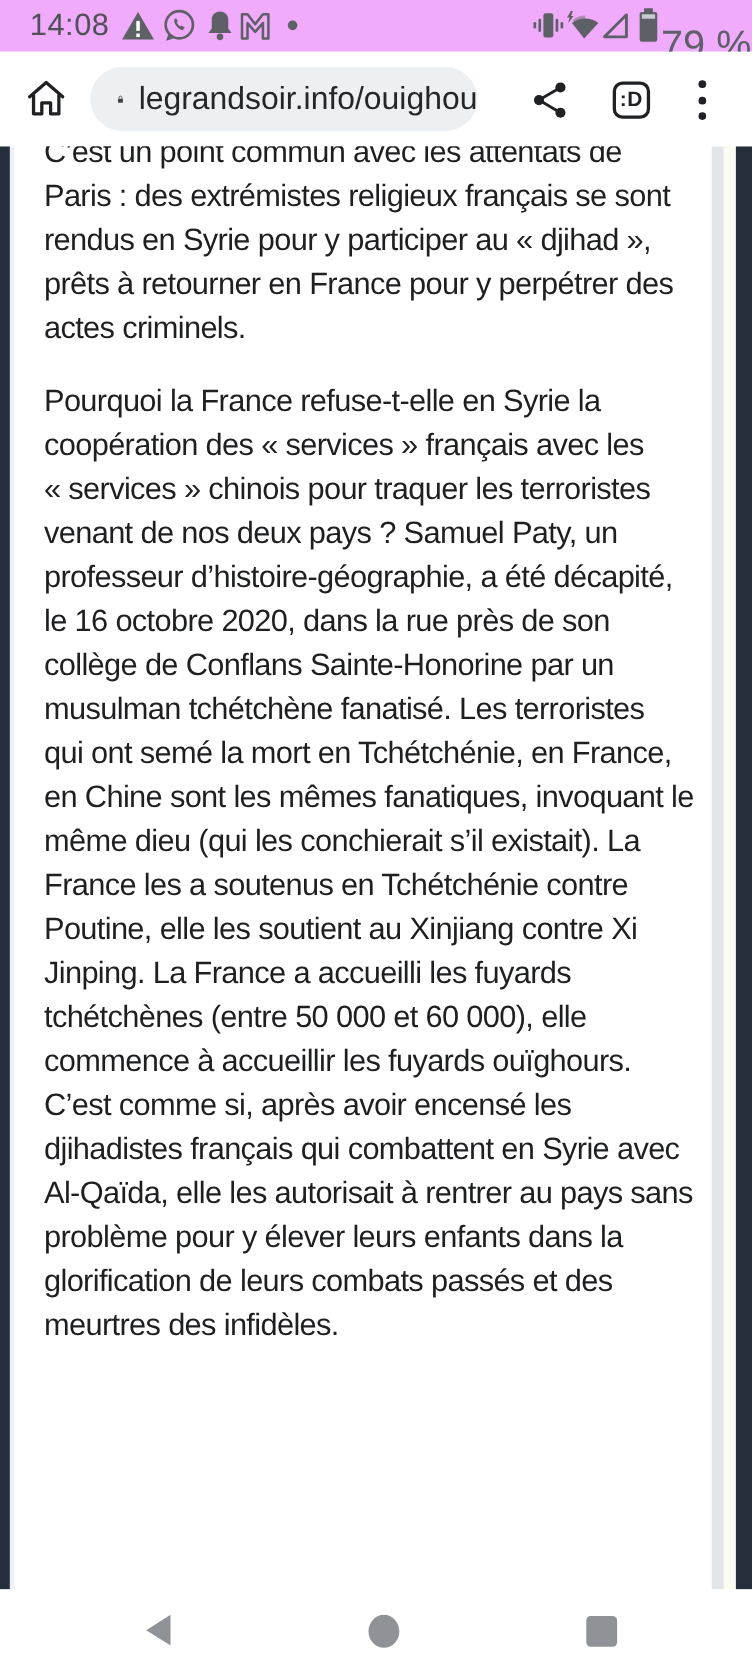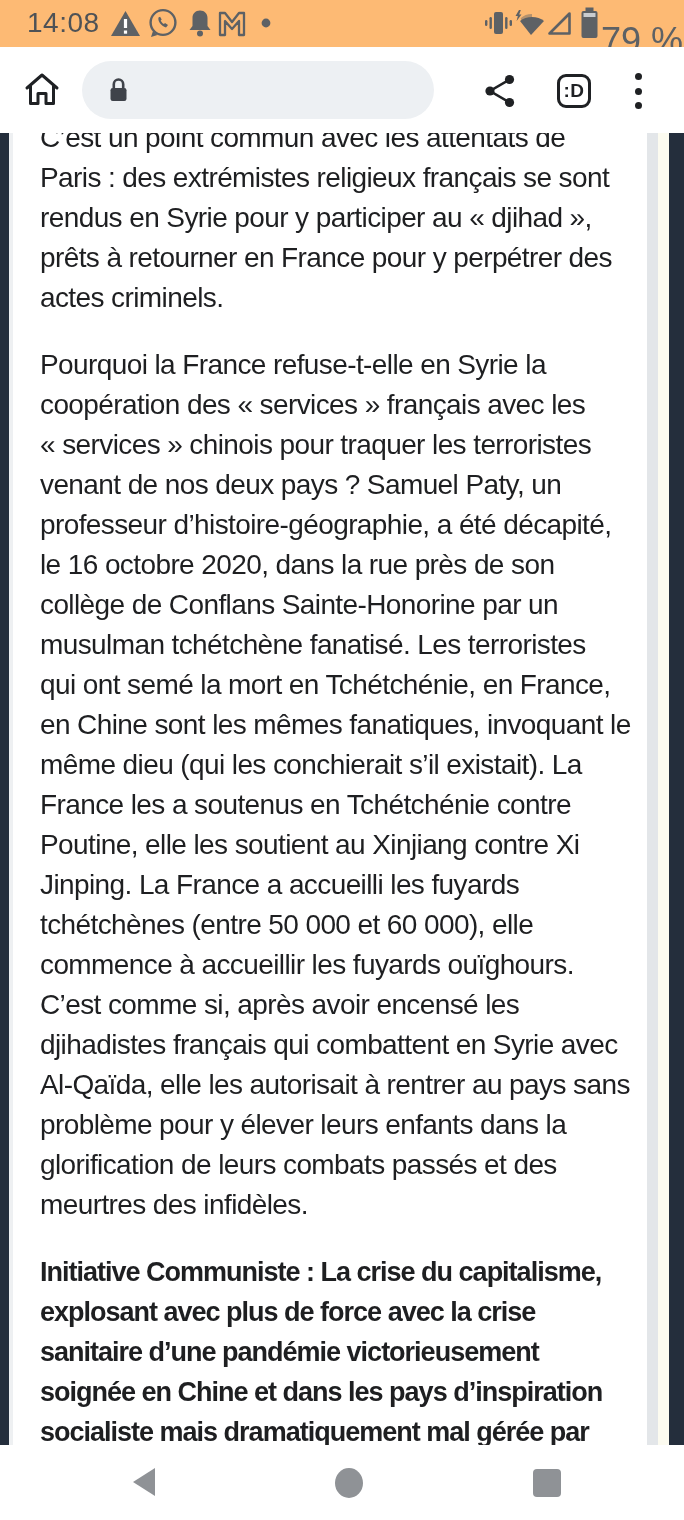--- a/index.html
+++ b/index.html
@@ -3,21 +3,21 @@
 <meta charset="utf-8">
 <style>
   * { margin:0; padding:0; box-sizing:border-box; }
   html,body { background:#dfe1e5; }
   body { font-family:"Liberation Sans","DejaVu Sans",sans-serif; }
   .screen {
     position:relative; width:684px; height:1520px;
     background:#ffffff; overflow:hidden; margin:0 auto;
   }
   
-  .status-bar { position:absolute; left:0; top:0; width:684px; height:47px; background:#fdba74; }
+  .status-bar { position:absolute; left:0; top:0; width:684px; height:47px; background:#f0abfc; }
   .sb-time { position:absolute; left:27px; top:7px; font-size:28px; color:#4e5256; letter-spacing:.5px; }
   .sb-icon { position:absolute; }
   .sb-batt-text { position:absolute; left:601px; top:20px; font-size:36px; color:#5d6165; }
   
   .toolbar { position:absolute; left:0; top:47px; width:684px; height:86px; background:#fff; }
   .tb-home { position:absolute; left:22px; top:23px; width:40px; height:40px; }
   .url-pill { position:absolute; left:82px; top:14px; width:352px; height:58px;
     background:#edf0f3; border-radius:29px; display:flex; align-items:center;
     padding-left:24px; gap:13px; overflow:hidden; }
   .url-text { font-size:29px; color:#24262a; white-space:nowrap; }
@@ -115,20 +115,21 @@
     <svg class="tb-home" viewBox="0 0 40 40">
       <path d="M5 18 L20 5 L35 18" fill="none" stroke="#1f2124" stroke-width="3" stroke-linejoin="round" stroke-linecap="round"></path>
       <path d="M8.5 16 V33.5 H16 V23.5 H24 V33.5 H31.5 V16" fill="none" stroke="#1f2124" stroke-width="3" stroke-linejoin="round"></path>
     </svg>
 
     <div class="url-pill">
       <svg width="25" height="29" viewBox="0 0 25 29">
         <path d="M7.8 12 V8.2 a4.7 4.7 0 0 1 9.4 0 V12" fill="none" stroke="#3f434a" stroke-width="2.6"></path>
         <rect x="4.5" y="12" width="16" height="13" rx="2.2" fill="#3f434a"></rect>
       </svg>
+      <span class="url-text">legrandsoir.info/ouighou</span>
     </div>
 
     <svg class="tb-share" viewBox="0 0 36 36">
       <circle cx="27.5" cy="6.5" r="4.6" fill="#1f2124"></circle>
       <circle cx="8" cy="18" r="4.6" fill="#1f2124"></circle>
       <circle cx="27.5" cy="29.5" r="4.6" fill="#1f2124"></circle>
       <path d="M27.5 6.5 L8 18 L27.5 29.5" fill="none" stroke="#1f2124" stroke-width="2.6"></path>
     </svg>
 
     <div class="tab-box">
@@ -164,25 +165,20 @@
 Poutine, elle les soutient au Xinjiang contre Xi
 Jinping. La France a accueilli les fuyards
 tchétchènes (entre 50 000 et 60 000), elle
 commence à accueillir les fuyards ouïghours.
 C’est comme si, après avoir encensé les
 djihadistes français qui combattent en Syrie avec
 Al-Qaïda, elle les autorisait à rentrer au pays sans
 problème pour y élever leurs enfants dans la
 glorification de leurs combats passés et des
 meurtres des infidèles.</p>
-      <p class="bold">Initiative Communiste : La crise du capitalisme,
-explosant avec plus de force avec la crise
-sanitaire d’une pandémie victorieusement
-soignée en Chine et dans les pays d’inspiration
-socialiste mais dramatiquement mal gérée par</p>
     </div>
     <div class="edge-left"></div>
     <div class="edge-left-line"></div>
     <div class="scroll-strip"></div>
     <div class="cream-strip"></div>
     <div class="edge-right"></div>
   </div>
 
   <div class="nav-bar">
     <div class="nav-back"></div>

